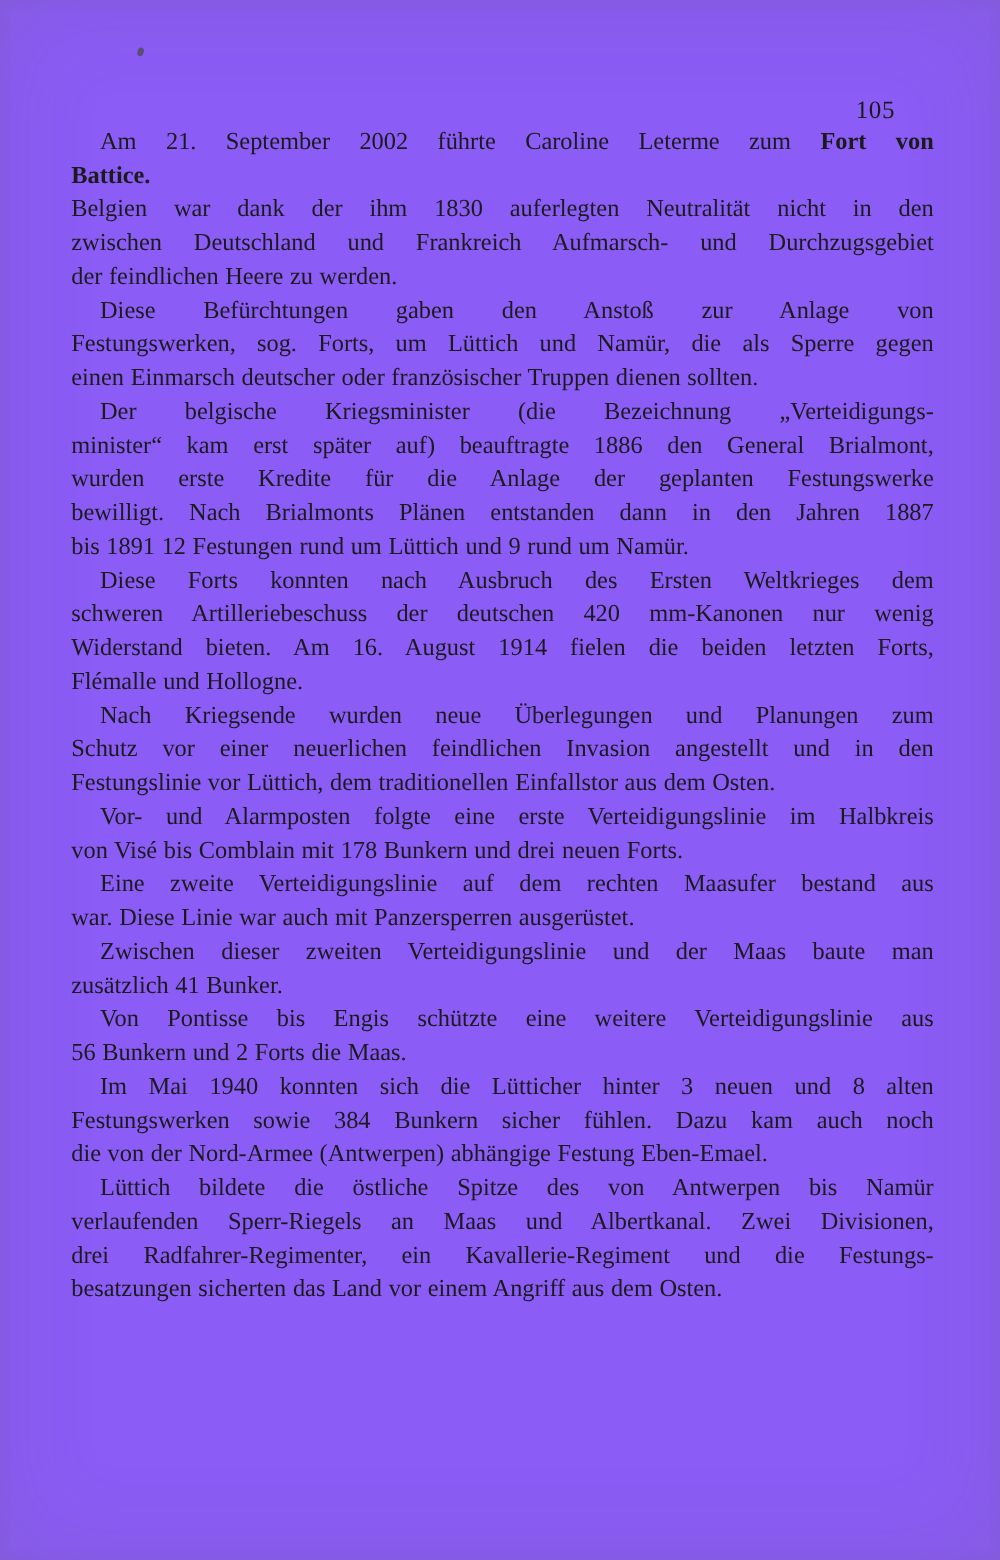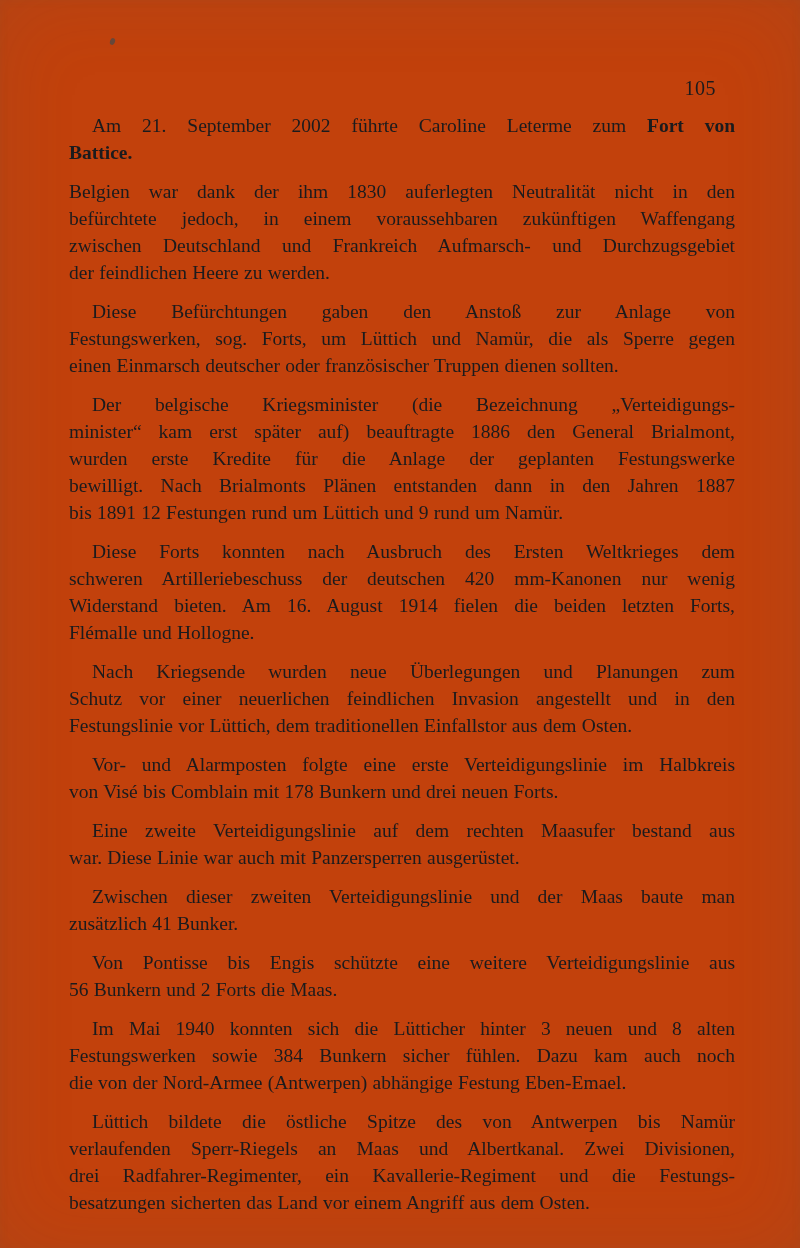--- a/index.html
+++ b/index.html
@@ -27,21 +27,21 @@
   }
 
   .text-block {
     position: absolute;
     top: 100px;
     left: 57px;
     width: 690px;
     font-size: 19.5px;
   }
 
-  .paragraph { margin: 12px; }
+  .paragraph { margin: 0; }
 
   .line {
     height: 27px;
     line-height: 27px;
     text-align: justify;
     text-align-last: justify;
     word-spacing: 0.4px;
   }
   .line.last { text-align-last: left; }
   .line.indent { text-indent: 23px; }
@@ -56,31 +56,30 @@
     height: 7px;
     background: #4a4a4a;
     border-radius: 50%;
     opacity: 0.75;
     transform: rotate(18deg);
   }
 </style>
 </head>
 <body>
 
-<div class="paper" style="background: #c2410c; color: rgb(27, 27, 29);">
+<div class="paper" style="background: #8b5cf6; color: rgb(27, 27, 29);">
   <div class="ink-speck"></div>
   <div class="page-number">105</div>
   <div class="text-block">
       <div class="paragraph">
         <div class="line indent"><span>Am 21. September 2002 führte Caroline Leterme zum </span><span class="bold">Fort von</span></div>
         <div class="line last"><span class="bold">Battice.</span></div>
       </div>
       <div class="paragraph">
         <div class="line"><span>Belgien war dank der ihm 1830 auferlegten Neutralität nicht in den</span></div>
-        <div class="line"><span>befürchtete jedoch, in einem voraussehbaren zukünftigen Waffengang</span></div>
         <div class="line"><span>zwischen Deutschland und Frankreich Aufmarsch- und Durchzugsgebiet</span></div>
         <div class="line last"><span>der feindlichen Heere zu werden.</span></div>
       </div>
       <div class="paragraph">
         <div class="line indent"><span>Diese Befürchtungen gaben den Anstoß zur Anlage von</span></div>
         <div class="line"><span>Festungswerken, sog. Forts, um Lüttich und Namür, die als Sperre gegen</span></div>
         <div class="line last"><span>einen Einmarsch deutscher oder französischer Truppen dienen sollten.</span></div>
       </div>
       <div class="paragraph">
         <div class="line indent"><span>Der belgische Kriegsminister (die Bezeichnung „Verteidigungs-</span></div>

